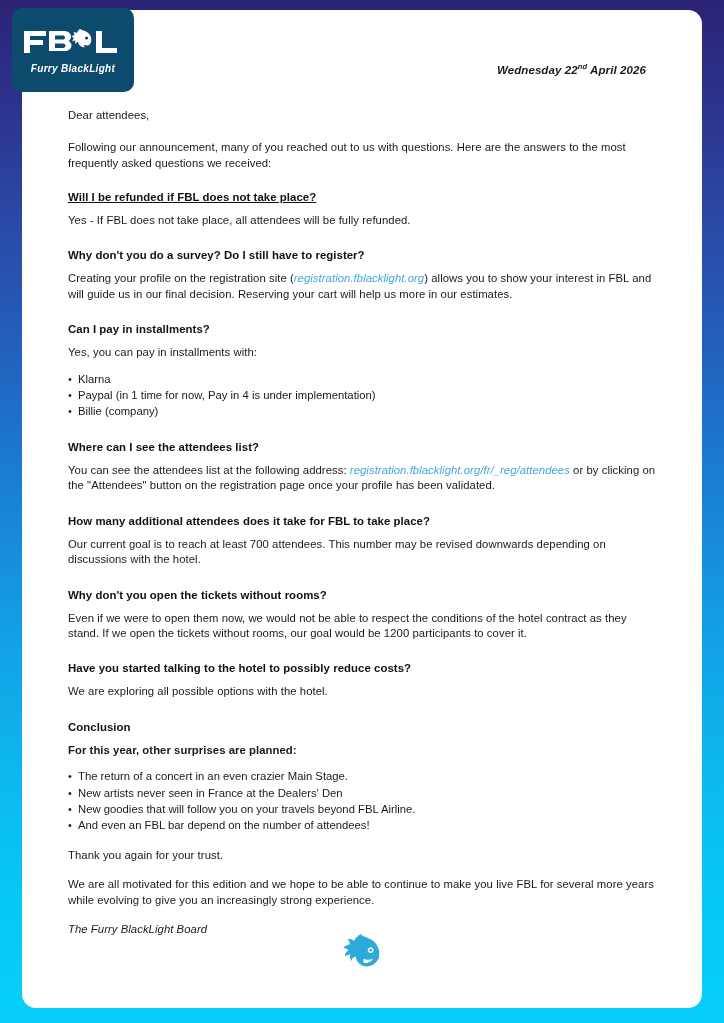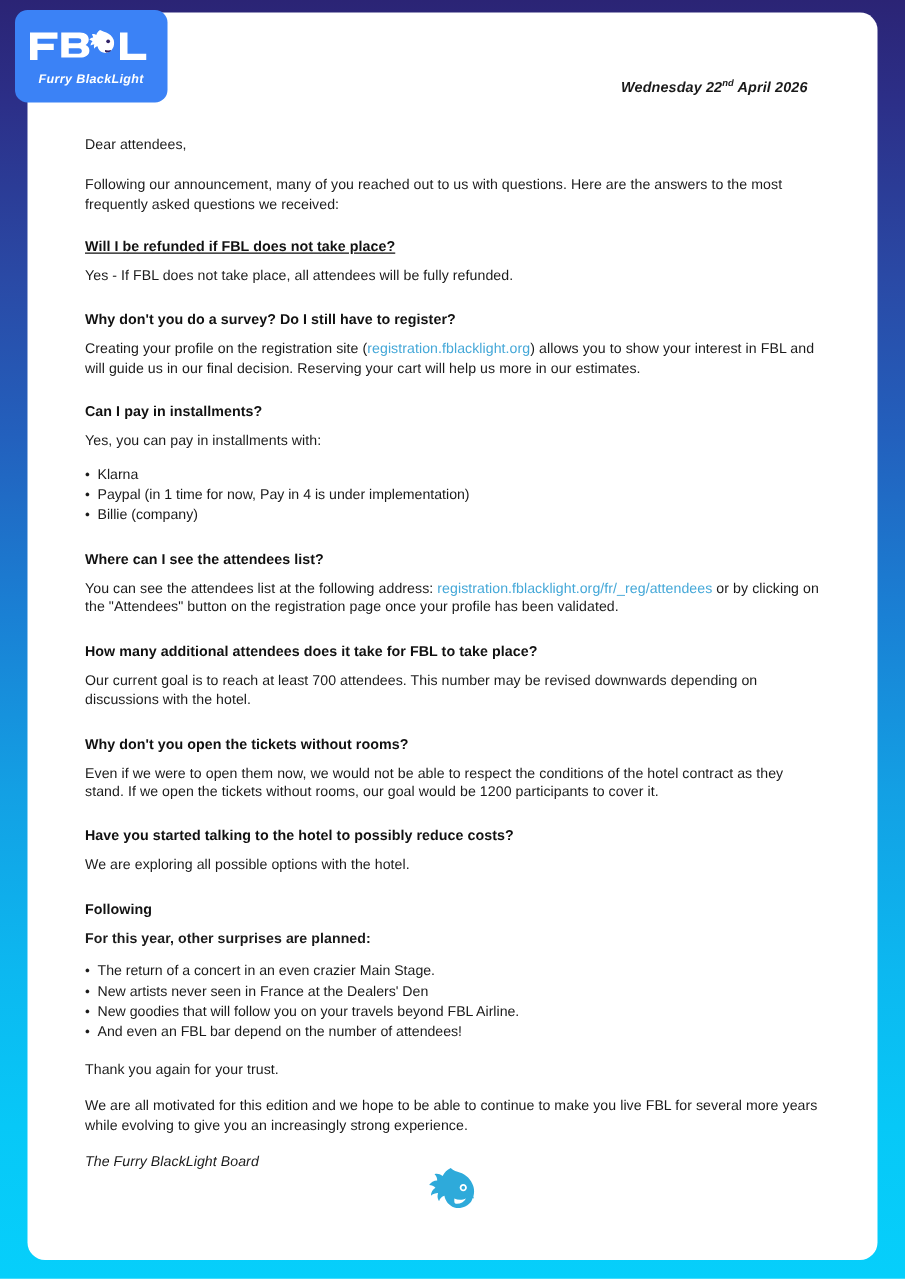--- a/index.html
+++ b/index.html
@@ -37,22 +37,22 @@
     overflow: hidden;
     padding-left: 40px;
   }
 
   
   #logo-badge {
     position: absolute;
     left: 12px;
     top: 8px;
     width: 122px;
-    height: 74px;
-    background: #3b82f6;
+    height: 84px;
+    background: #0c4a6e;
     border-radius: 10px;
     z-index: 5;
     display: flex;
     align-items: center;
     justify-content: center;
   }
   #logo-badge .logo-inner {
     position: relative;
     width: 104px;
     height: 48px;
@@ -141,20 +141,21 @@
     content: "\2022";
     position: absolute;
     left: 0;
     top: 0;
     font-size: 11px;
   }
 
   a.doc-link {
     color: #45a8d8;
     text-decoration: none;
+    font-style: italic;
   }
 
   
   #footer-mark {
     position: absolute;
     left: 0;
     right: 0;
     top: 920px;
     display: flex;
     justify-content: center;
@@ -192,21 +193,21 @@
 
     <h2 class="qhead">How many additional attendees does it take for FBL to take place?</h2>
     <p class="para">Our current goal is to reach at least 700 attendees. This number may be revised downwards depending on discussions with the hotel.</p>
 
     <h2 class="qhead">Why don't you open the tickets without rooms?</h2>
     <p class="para">Even if we were to open them now, we would not be able to respect the conditions of the hotel contract as they stand. If we open the tickets without rooms, our goal would be 1200 participants to cover it.</p>
 
     <h2 class="qhead">Have you started talking to the hotel to possibly reduce costs?</h2>
     <p class="para">We are exploring all possible options with the hotel.</p>
 
-    <h2 class="qhead">Following</h2>
+    <h2 class="qhead">Conclusion</h2>
     <p class="para" style="margin-bottom:8px;font-weight:bold;">For this year, other surprises are planned:</p>
     <ul class="bullets">
       <li>The return of a concert in an even crazier Main Stage.</li>
       <li>New artists never seen in France at the Dealers' Den</li>
       <li>New goodies that will follow you on your travels beyond FBL Airline.</li>
       <li>And even an FBL bar depend on the number of attendees!</li>
     </ul>
 
     <p class="closing">Thank you again for your trust.</p>
     <p class="closing">We are all motivated for this edition and we hope to be able to continue to make you live FBL for several more years while evolving to give you an increasingly strong experience.</p>

